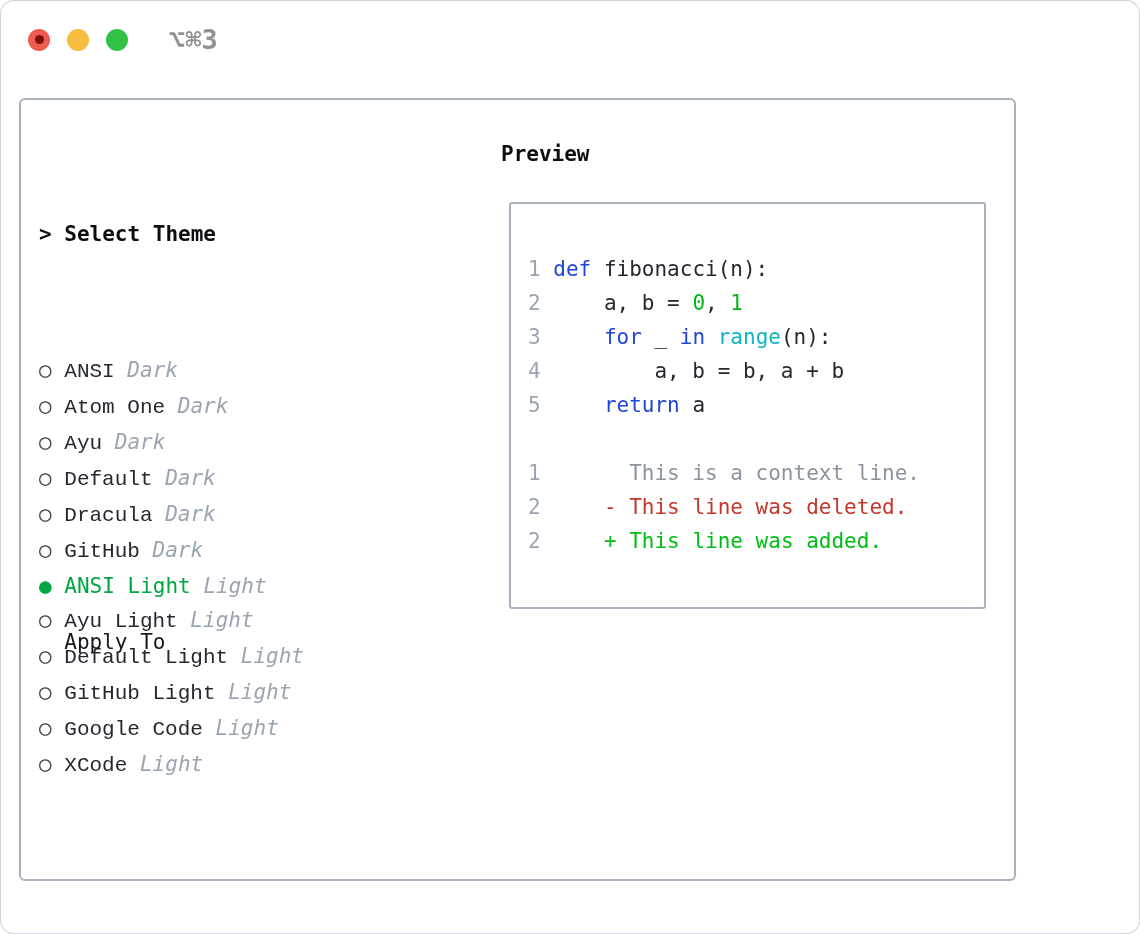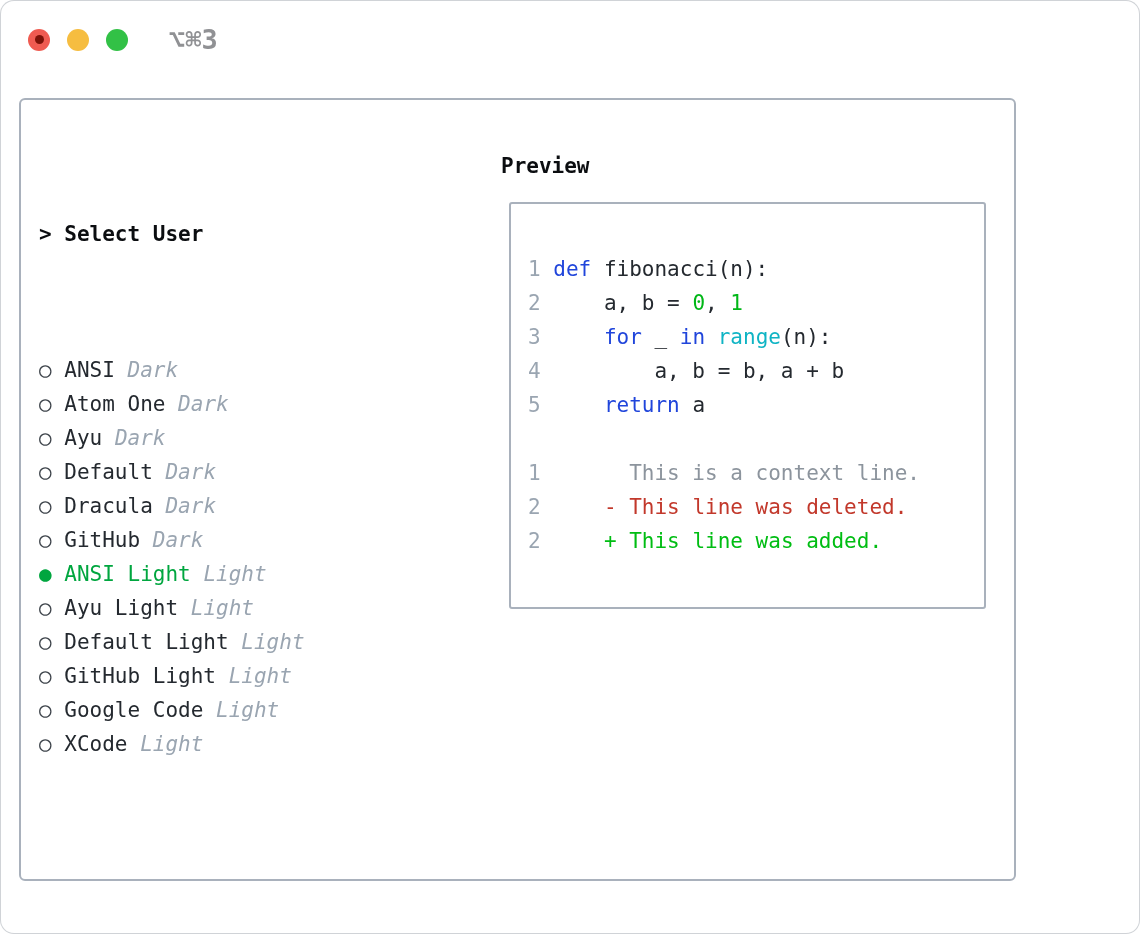--- a/index.html
+++ b/index.html
@@ -16,31 +16,31 @@
             color:var(--shortcut,#909194);letter-spacing:0px;}
   
   .panel{position:absolute;left:18px;top:97px;width:997px;height:783px;
          border:2px solid var(--border,#a9b1bc);border-radius:6px;box-sizing:border-box;
          font-size:21px;line-height:34px;color:var(--text,#24292f);background:#fff;}
   .left{position:absolute;left:18px;top:49px;white-space:pre;}
   .left > div{height:34px;}
   .spacer{height:34px;}
   .apply-header{color:#15181c;padding-left:2ch;}
   
-  .ptitle{position:absolute;left:480px;top:49px;height:34px;white-space:pre;}
+  .ptitle{position:absolute;left:480px;top:37px;height:34px;white-space:pre;}
   .pbox{position:absolute;left:488px;top:102px;width:477px;height:407px;
         border:2px solid var(--border,#a9b1bc);border-radius:3px;box-sizing:border-box;background:#fff;}
   .pcode{position:absolute;left:17px;top:48px;white-space:pre;}
   .pcode .line{height:34px;}
   
   .c-bold{font-weight:700;color:var(--bold_text,#0b0d10);}
   .c-plain{color:var(--text,#24292f);}
   .c-num{color:var(--muted,#9aa5b1);}
   .c-muted{color:var(--muted,#9aa5b1);font-style:italic;}
-  .c-name{color:var(--text,#24292f);}
+  .c-name{color:var(--text,#24292f);font-family:Liberation Mono, monospace;}
   .c-bullet{color:var(--bullet,#3f454c);}
   .c-green{color:var(--green,#00a63f);}
   .c-kw{color:var(--kw,#2045db);}
   .c-builtin{color:var(--builtin,#0fb4c4);}
   .c-lit{color:var(--lit,#00b717);}
   .c-ctx{color:var(--ctx,#8c949d);}
   .c-del{color:var(--del,#c2382b);}
   .c-add{color:var(--add,#00bd13);}
 </style>
 </head>
@@ -53,26 +53,27 @@
       <span class="tl-dot" style="background: rgb(124, 18, 8);"></span>
     </div>
     <div class="tl" style="background: rgb(246, 189, 64);"></div>
     <div class="tl" style="background: rgb(50, 193, 70);"></div>
     <div class="shortcut">⌥⌘3</div>
   </div>
 
   <div class="panel">
 
     <div class="left">
-      <div class="row"><span class="c-bold">&gt; </span><span class="c-bold">Select User</span></div>
+      <div class="row"><span class="c-bold">&gt; </span><span class="c-bold">Select Theme</span></div>
 
       <div id="theme-list"><div class="row"><span class="c-bullet">○ </span><span class="c-name">ANSI</span><span class="c-muted"> Dark</span></div><div class="row"><span class="c-bullet">○ </span><span class="c-name">Atom One</span><span class="c-muted"> Dark</span></div><div class="row"><span class="c-bullet">○ </span><span class="c-name">Ayu</span><span class="c-muted"> Dark</span></div><div class="row"><span class="c-bullet">○ </span><span class="c-name">Default</span><span class="c-muted"> Dark</span></div><div class="row"><span class="c-bullet">○ </span><span class="c-name">Dracula</span><span class="c-muted"> Dark</span></div><div class="row"><span class="c-bullet">○ </span><span class="c-name">GitHub</span><span class="c-muted"> Dark</span></div><div class="row"><span class="c-green">● </span><span class="c-green">ANSI Light</span><span class="c-muted"> Light</span></div><div class="row"><span class="c-bullet">○ </span><span class="c-name">Ayu Light</span><span class="c-muted"> Light</span></div><div class="row"><span class="c-bullet">○ </span><span class="c-name">Default Light</span><span class="c-muted"> Light</span></div><div class="row"><span class="c-bullet">○ </span><span class="c-name">GitHub Light</span><span class="c-muted"> Light</span></div><div class="row"><span class="c-bullet">○ </span><span class="c-name">Google Code</span><span class="c-muted"> Light</span></div><div class="row"><span class="c-bullet">○ </span><span class="c-name">XCode</span><span class="c-muted"> Light</span></div></div>
 
       <div class="spacer"></div>
 
+      <div class="apply-header">Apply To</div>
 
 
       <div class="spacer"></div>
 
       
       
     </div>
 
     <div class="ptitle c-bold">Preview</div>
 

